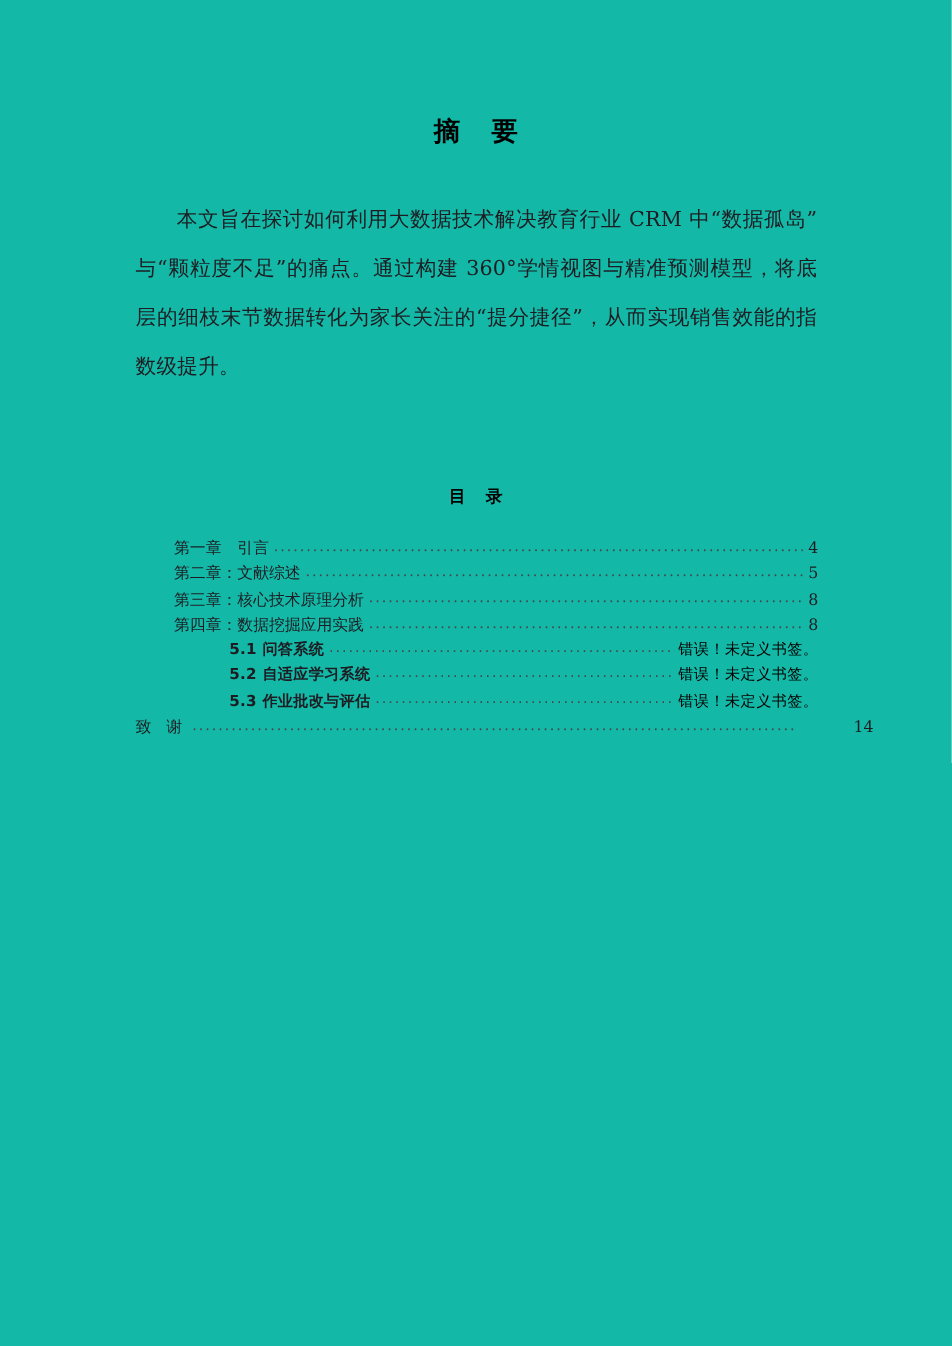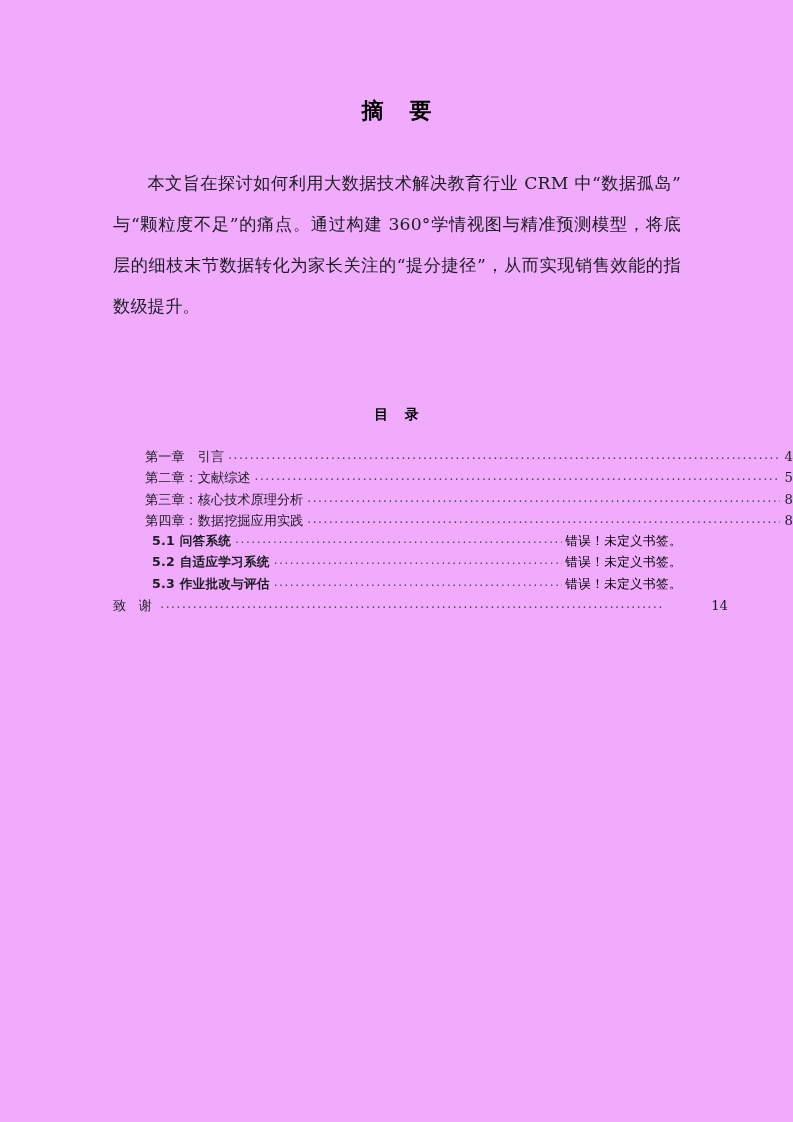--- a/index.html
+++ b/index.html
@@ -14,21 +14,21 @@
     position: relative;
     font-family: "DejaVu Serif", "Liberation Serif", serif;
     color: #1a1a1a;
     overflow: hidden;
     -webkit-font-smoothing: antialiased;
   }
 
   .page {
     position: absolute;
     inset: 0;
-    background: #f0abfc;
+    background: #14b8a6;
   }
 
   
   .section-heading {
     position: absolute;
     left: 0;
     width: 793px;
     text-align: center;
     font-family: "DejaVu Sans", "Liberation Sans", sans-serif;
     font-weight: bold;
@@ -89,34 +89,36 @@
   }
   .toc-entry .toc-page {
     flex: 0 0 auto;
     padding-left: 2px;
     text-align: right;
   }
 
   
   .toc-entry.level1 {
     padding-left: 145px;
+    padding-right: 111px;
     font-family: "DejaVu Serif", "Liberation Serif", serif;
   }
   .toc-entry.level1 .toc-page {
     font-family: "DejaVu Serif", "Liberation Serif", serif;
     min-width: 10px;
   }
 
   
   .toc-entry.level2 {
     padding-left: 152px;
     padding-right: 111px;
     font-family: "DejaVu Sans", "Liberation Sans", sans-serif;
     font-weight: bold;
     font-size: 12.6px;
+    margin-left: 39px;
   }
   .toc-entry.level2 .toc-text { letter-spacing: 0.02em; }
   .toc-entry.level2 .toc-page {
     font-family: "DejaVu Sans", "Liberation Sans", sans-serif;
     font-weight: normal;
     font-size: 12.6px;
     color: #000000;
     letter-spacing: 0.03em;
   }
   .toc-entry.level2 .toc-dots { font-weight: normal; }

